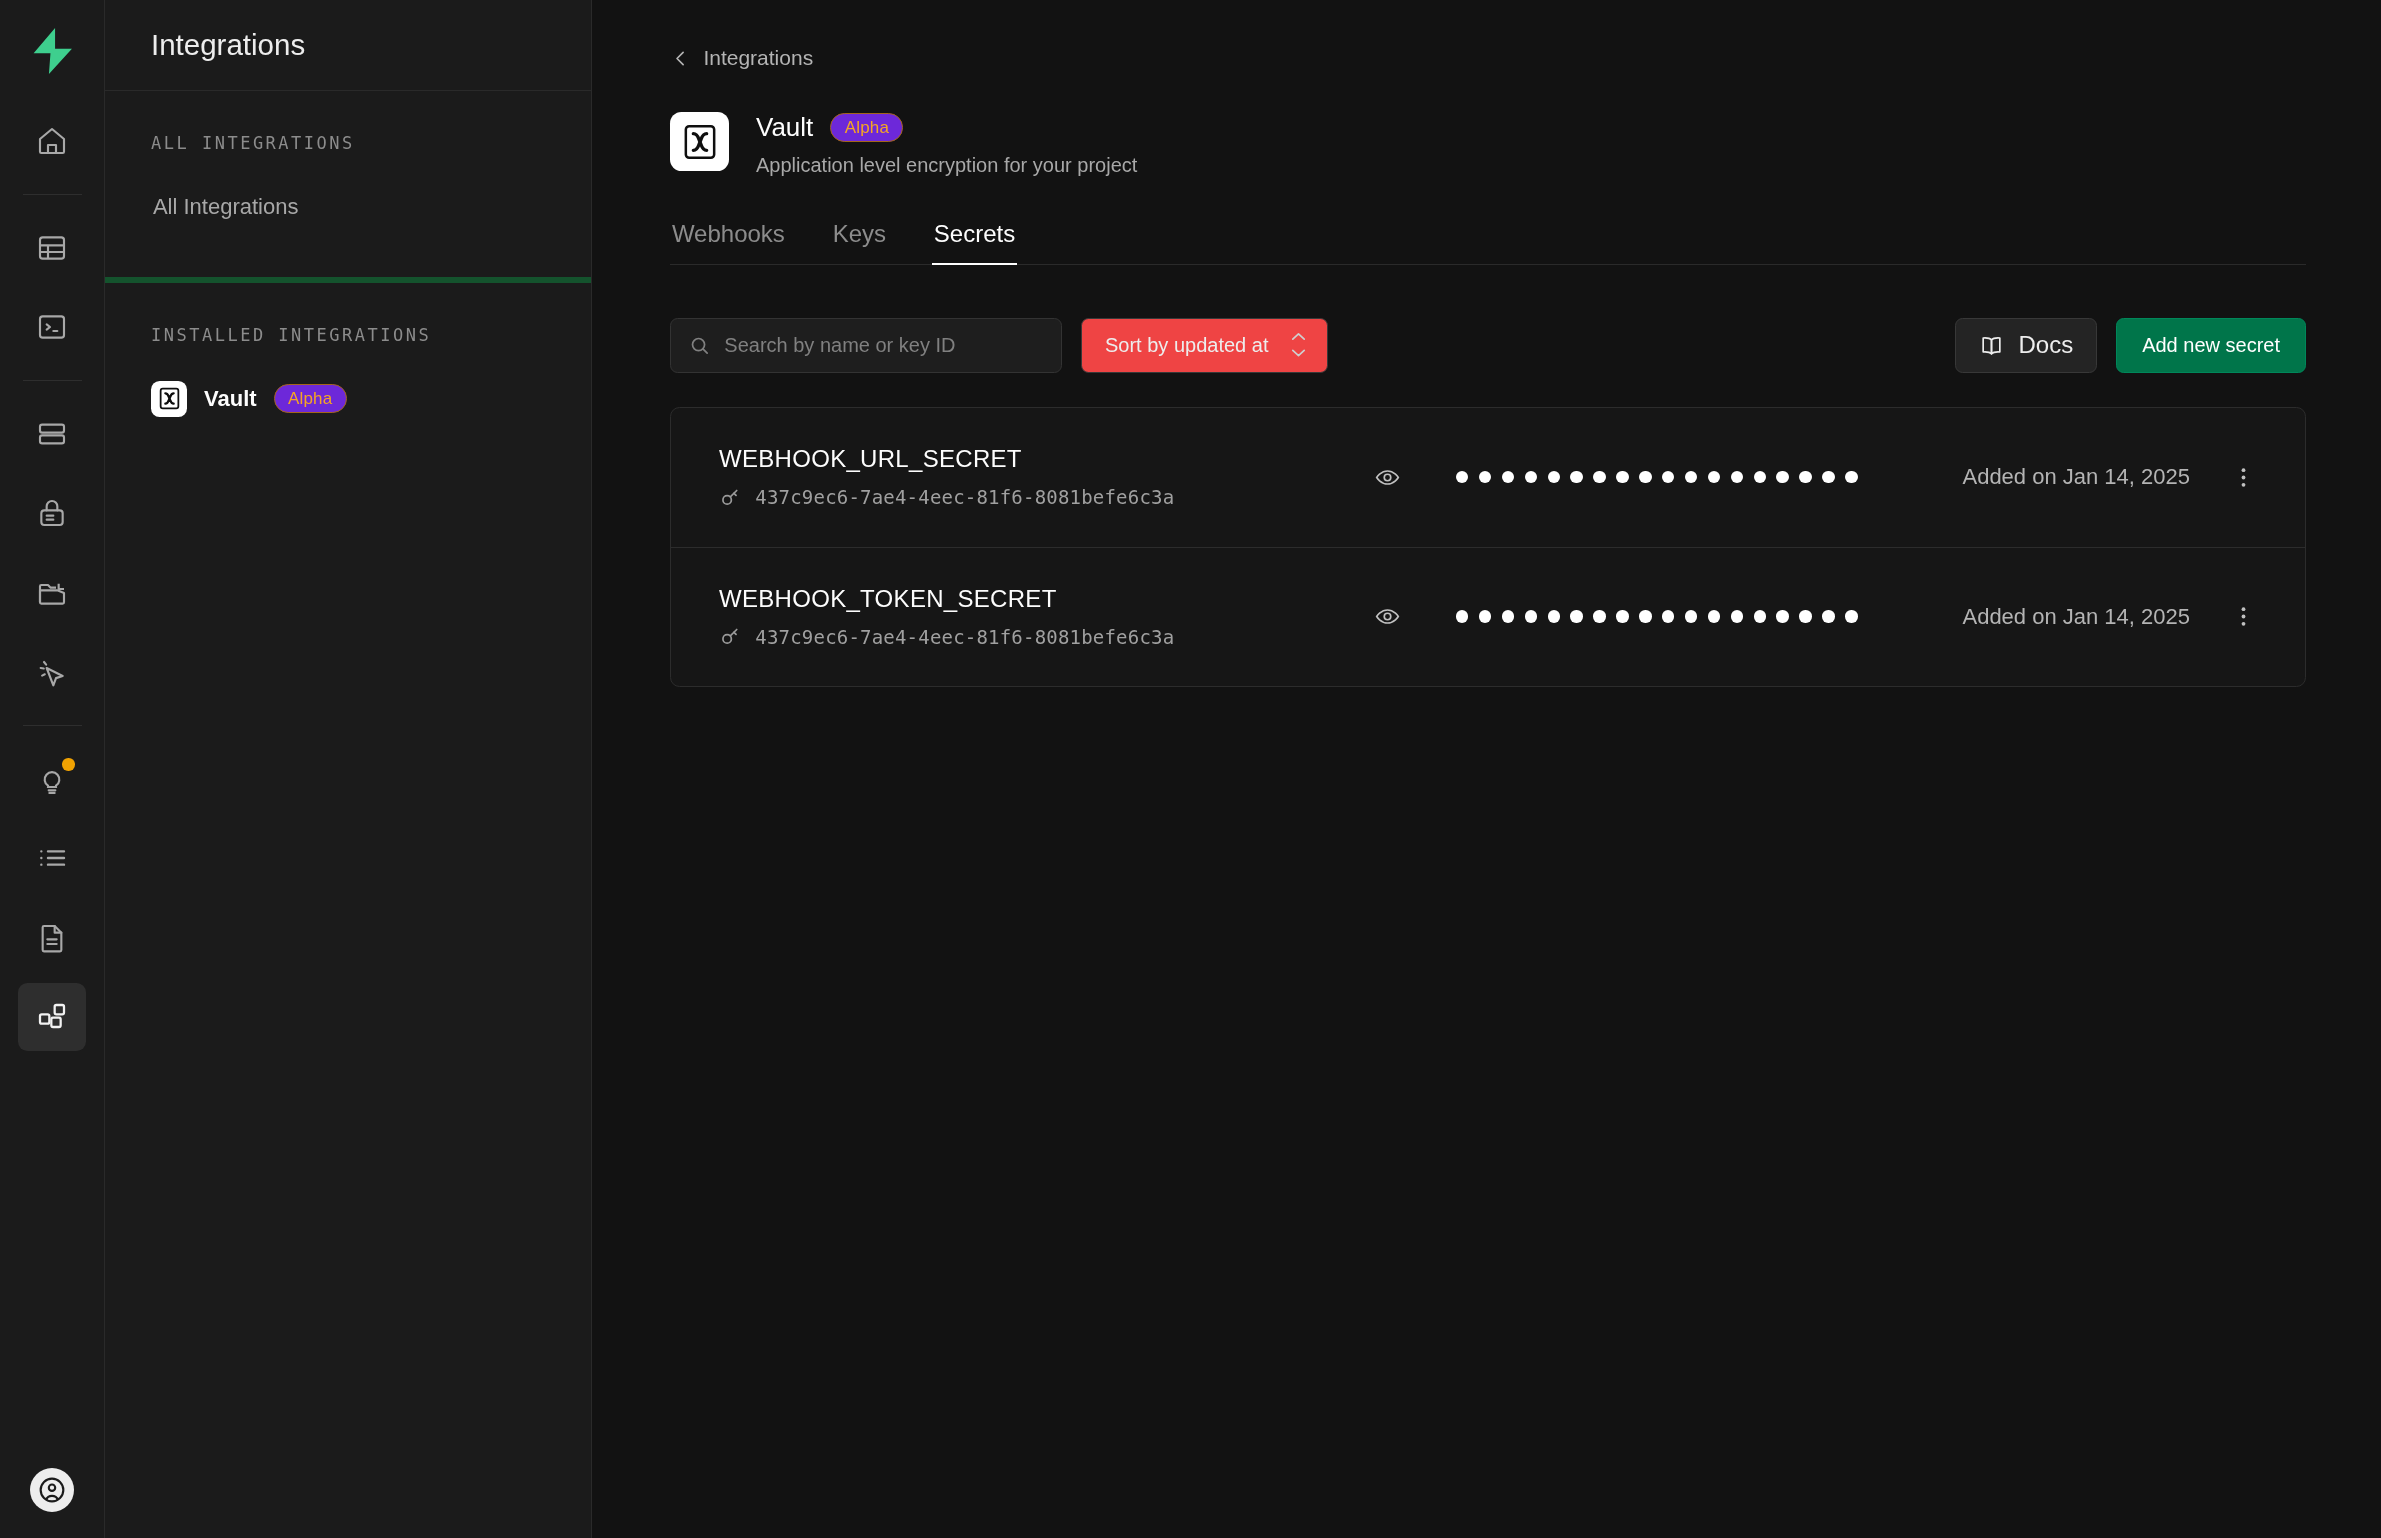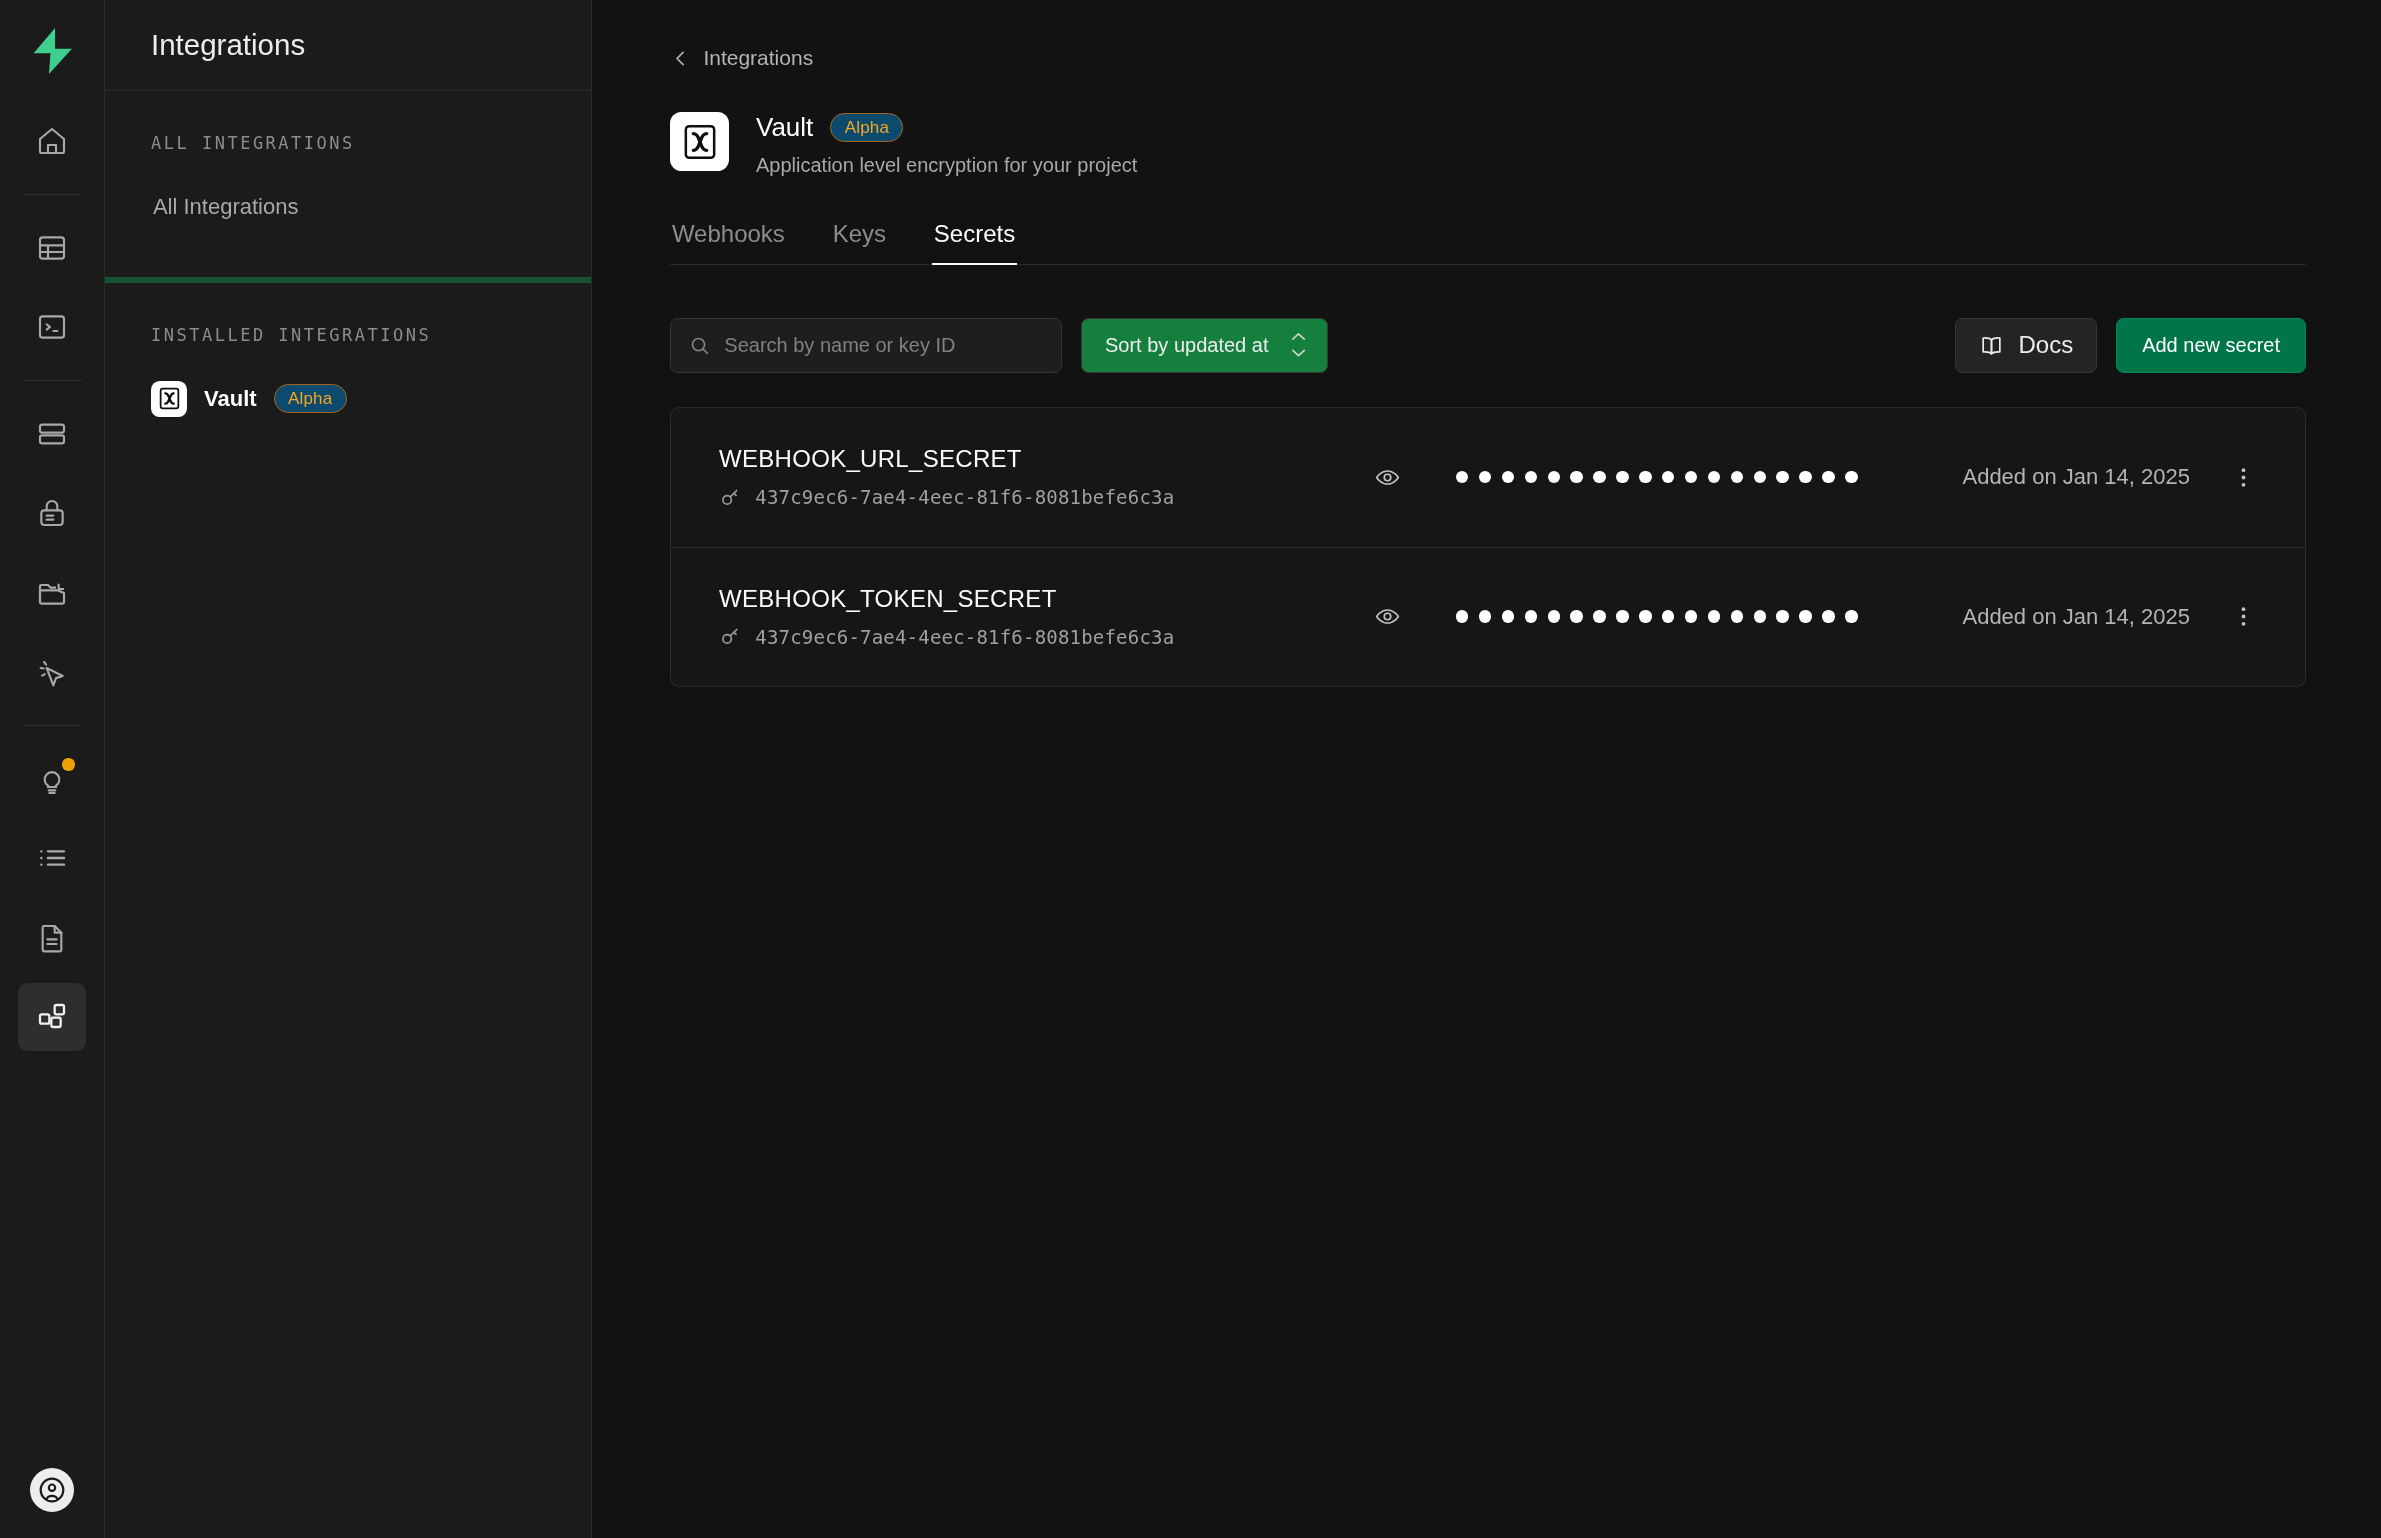--- a/index.html
+++ b/index.html
@@ -71,21 +71,21 @@
   .sb-item.active-item .sb-item-label { color:#fdfdfd; font-weight:700; }
   .sb-ico {
     width:36px; height:36px; flex:0 0 36px;
     background:#fff; border-radius:8.6px;
     display:flex; align-items:center; justify-content:center;
   }
   .sb-ico svg { width:25px; height:25px; display:block; }
   .badge-alpha {
     display:inline-flex; align-items:center; justify-content:center;
     height:28.5px; padding:0 13.3px; border-radius:14.3px;
-    border:1px solid #a4651a; background:#0c4a6e;
+    border:1px solid #a4651a; background:#6d28d9;
     color:#f5a623; font-size:17px; letter-spacing:0.2px;
   }
 
   
   .main { flex:1 1 auto; height:100%; background:#121212; display:flex; flex-direction:column; overflow:hidden; }
   .bc-inner { display:flex; align-items:center; gap:12.4px; padding-left:0; }
 
   .head-row { display:flex; align-items:flex-start; gap:27px; margin-top:42px; }
   .vault-ico {
     width:59px; height:59px; flex:0 0 59px;
@@ -115,21 +115,21 @@
   }
   .search-box svg { width:23px; height:23px; flex:0 0 23px; }
   .search-input {
     background:transparent; border:none; outline:none;
     color:#0ea5e9; font-size:20px; width:100%;
     font-family:"Liberation Sans", sans-serif;
   }
   .search-input::placeholder { color:#808080; }
   .sort-select {
     margin-left:19px; height:55px; border-radius:7.6px;
-    background:#15803d; border:1px solid #383838;
+    background:#ef4444; border:1px solid #383838;
     display:flex; align-items:center; gap:21px; padding:0 19px 0 23px;
     color:#ededed; font-size:20px;
   }
   .chev-updown { display:flex; flex-direction:column; gap:2.9px; }
   .chev-updown svg { width:19px; height:12.4px; }
   .spacer { flex:1 1 auto; }
   .btn-docs {
     height:55px; border-radius:7.6px;
     background:#242424; border:1px solid #383838;
     display:flex; align-items:center; gap:14px; padding:0 23px;

